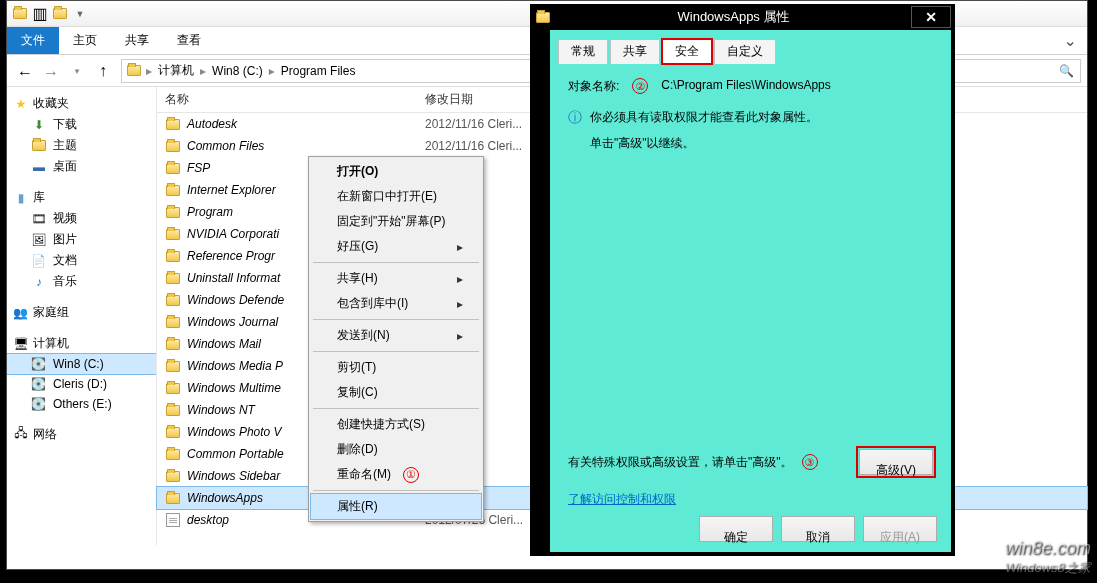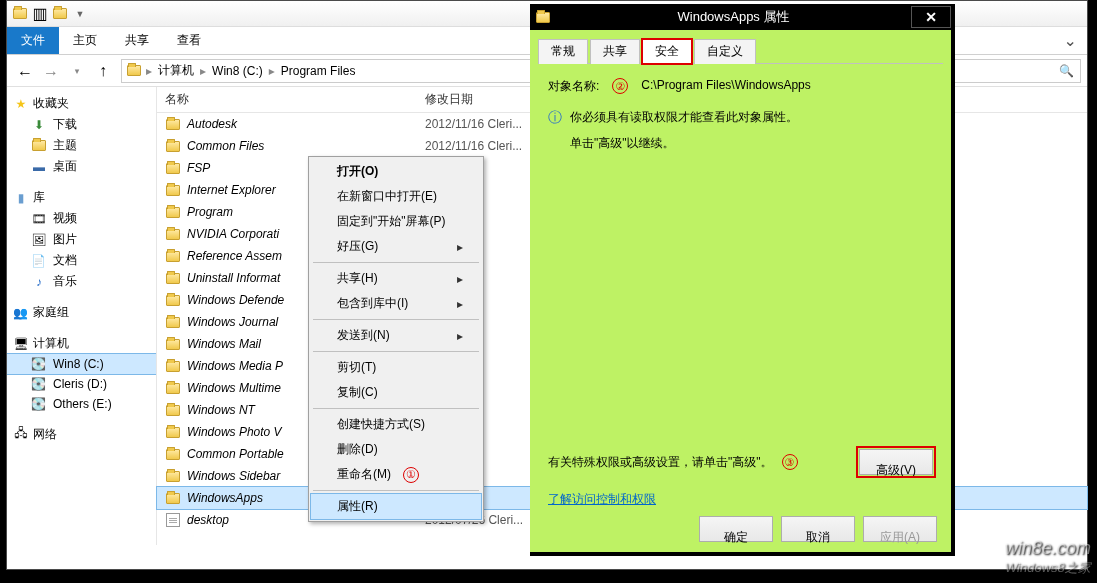--- a/index.html
+++ b/index.html
@@ -61,21 +61,21 @@
 .ctxmenu .mi.sep { height:1px; background:#c0c0c0; margin:3px 2px; padding:0;}
 .ctxmenu .mi.hl { background:#cde8ff; outline:1px solid #7cb8e8;}
 .ctxmenu .mi .arrow { margin-left:auto; color:#333;}
 
 
 .propdlg { position: absolute; left: 530px; top: 4px; width: 425px; height: 552px; background: #000; z-index: 10; }
 .prop-titlebar { height: 26px; display: flex; align-items: center; color: #fff; }
 .prop-titlebar .picon { width: 26px; display:flex; justify-content:center;}
 .prop-titlebar .ptitle { flex: 1; text-align: center; font-size: 13px; }
 .prop-titlebar .pclose { width: 40px; height: 22px; background:#000; border:1px solid #555; display:flex;align-items:center;justify-content:center; font-size:14px; font-weight:bold; cursor:pointer; margin-right:4px;}
-.prop-body { background: #bef264; margin: 0 4px 4px 0; height: calc(100% - 30px); padding: 8px; position:relative;}
+.prop-body { background: #5eead4; margin: 0 4px 4px 20px; height: calc(100% - 30px); padding: 8px; position:relative;}
 .tabstrip { display: flex; border-bottom: 1px solid #c0c0c0; font-size: 12px; }
 .tab { padding: 3px 12px; border: 1px solid #c0c0c0; border-bottom: none; background: #f4f4f4; margin-right: 2px; cursor:pointer; position:relative; top:1px;}
 .tab.active { background: #fff; border-bottom:1px solid #fff;}
 .tab.marked { outline: 2px solid #d00; outline-offset:-1px;}
 .tabcontent { padding: 14px 10px; font-size: 12px; }
 .field-row { display: flex; gap: 10px; margin-bottom: 14px; align-items:flex-start;}
 .info-row { display: flex; gap: 8px; margin-bottom: 8px; align-items:flex-start;}
 .info-icon { color:#2a6fc9; font-size:14px;}
 .link { color: #0066cc; text-decoration: underline; cursor:pointer; }
 .prop-bottom { position:absolute; bottom: 44px; left: 18px; right: 18px; font-size:12px;}
@@ -280,21 +280,21 @@
                 </span>
                 <span>NVIDIA Corporati</span>
               </div>
               <div class="rdate">3 Cleri...</div>
             </div>
             <div class="row">
               <div class="rname">
                 <span class="icon-sm">
                   <span class="folder-mini"></span>
                 </span>
-                <span>Reference Assem</span>
+                <span>Reference Progr</span>
               </div>
               <div class="rdate">3 Cleri...</div>
             </div>
             <div class="row">
               <div class="rname">
                 <span class="icon-sm">
                   <span class="folder-mini"></span>
                 </span>
                 <span>Uninstall Informat</span>
               </div>

